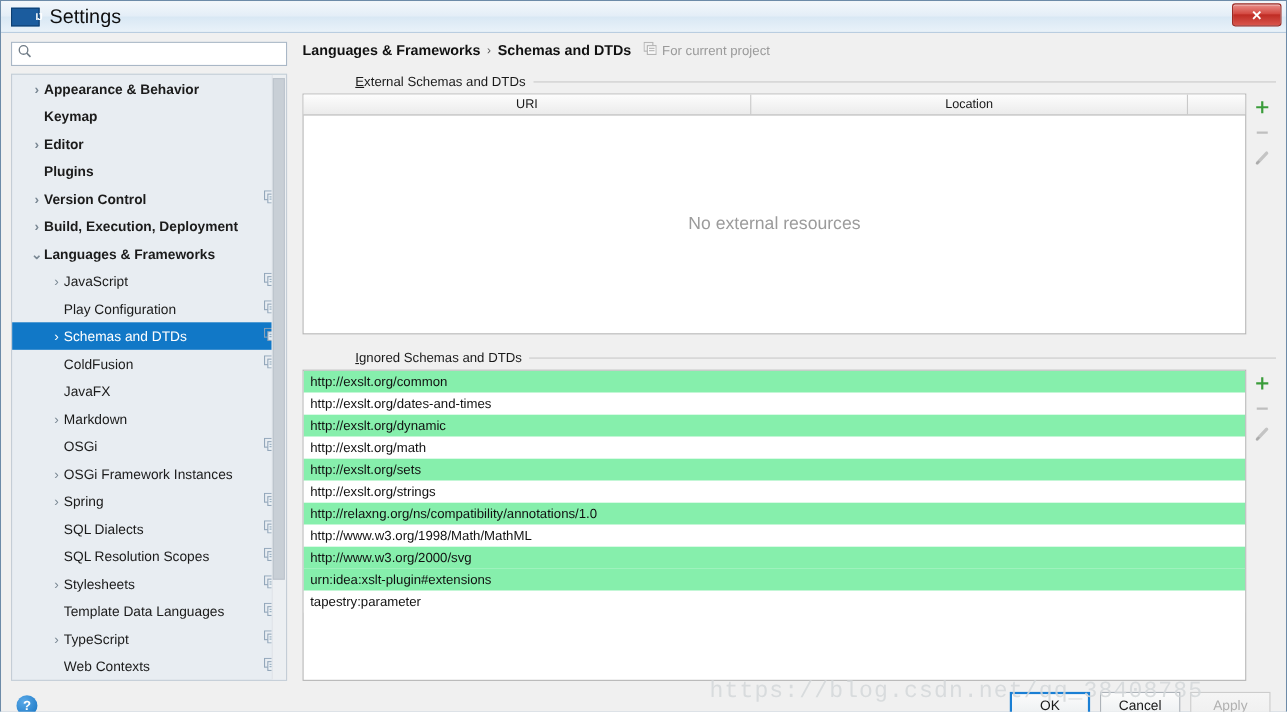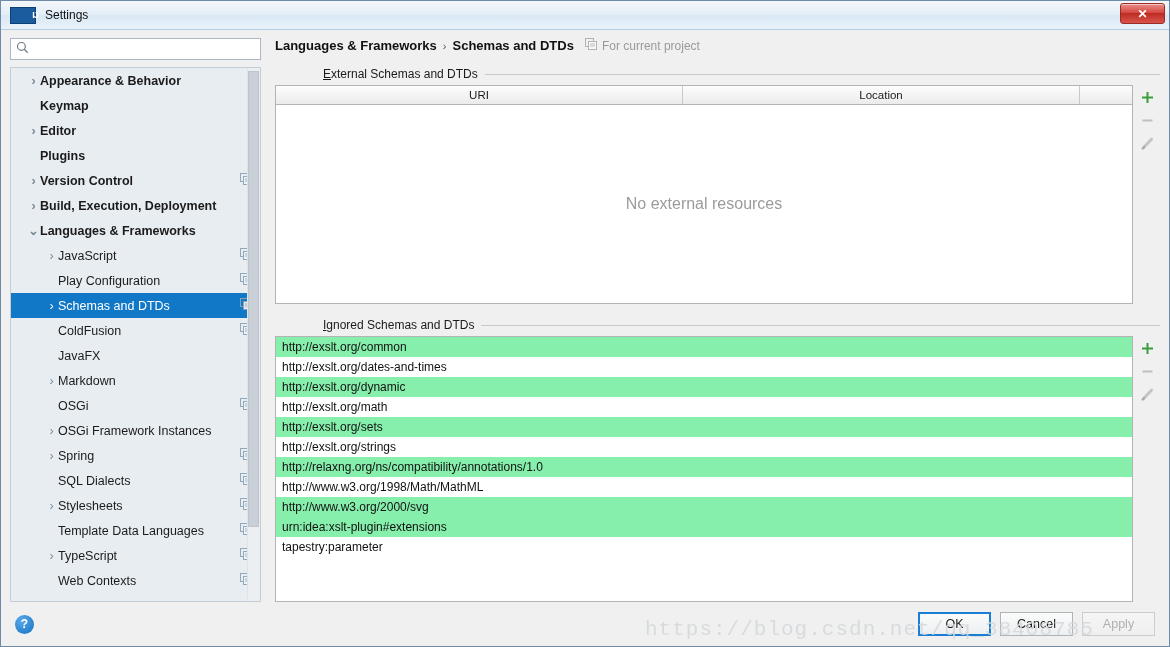--- a/index.html
+++ b/index.html
@@ -44,21 +44,21 @@
     position:relative;
   }
   .ij-logo {
     width:17px; height:17px; background:#1b5c9e;
     border:1px solid #0d3f72;
     display:flex; align-items:center; justify-content:center;
     color:#fff; font-size:9px; font-weight:bold; letter-spacing:-1px;
     font-family:"Liberation Sans", sans-serif; flex:0 0 auto;padding-left:24px;
   }
   .title-text {
-    margin-left:9px; font-size:12px; color:#0f0f0f;
+    margin-left:9px; font-size:18px; color:#0f0f0f;
   }
   .close-btn {
     position:absolute; right:4px; top:2px;
     width:45px; height:21px; border-radius:3px;
     background:linear-gradient(180deg,#e98f8a 0%,#d44a42 45%,#bf2c24 50%,#d8554c 100%);
     border:1px solid #9b2b24;
     display:flex; align-items:center; justify-content:center;
     color:#fff; font-size:12px; font-weight:bold;
     box-shadow: inset 0 1px 0 rgba(255,255,255,.5);
     cursor:pointer;
@@ -353,20 +353,30 @@
                 <span class="chev empty"></span>
                 <span class="tree-label">SQL Dialects</span>
                 <span class="scope-icon"><svg width="12" height="12" viewBox="0 0 12 12">
                     <rect x="0.5" y="0.5" width="8" height="8" fill="none" stroke="#8fa4b8" stroke-width="1"></rect>
                     <rect x="3.5" y="3.5" width="8" height="8" fill="#eef3f7" stroke="#8fa4b8" stroke-width="1"></rect>
                     <line x1="5" y1="6" x2="10" y2="6" stroke="#9ab0c2" stroke-width="1"></line>
                     <line x1="5" y1="8" x2="10" y2="8" stroke="#9ab0c2" stroke-width="1"></line>
                   </svg></span>
               </div>
               <div class="tree-item lvl1">
+                <span class="chev empty"></span>
+                <span class="tree-label">SQL Resolution Scopes</span>
+                <span class="scope-icon"><svg width="12" height="12" viewBox="0 0 12 12">
+                    <rect x="0.5" y="0.5" width="8" height="8" fill="none" stroke="#8fa4b8" stroke-width="1"></rect>
+                    <rect x="3.5" y="3.5" width="8" height="8" fill="#eef3f7" stroke="#8fa4b8" stroke-width="1"></rect>
+                    <line x1="5" y1="6" x2="10" y2="6" stroke="#9ab0c2" stroke-width="1"></line>
+                    <line x1="5" y1="8" x2="10" y2="8" stroke="#9ab0c2" stroke-width="1"></line>
+                  </svg></span>
+              </div>
+              <div class="tree-item lvl1">
                 <span class="chev">›</span>
                 <span class="tree-label">Stylesheets</span>
                 <span class="scope-icon"><svg width="12" height="12" viewBox="0 0 12 12">
                     <rect x="0.5" y="0.5" width="8" height="8" fill="none" stroke="#8fa4b8" stroke-width="1"></rect>
                     <rect x="3.5" y="3.5" width="8" height="8" fill="#eef3f7" stroke="#8fa4b8" stroke-width="1"></rect>
                     <line x1="5" y1="6" x2="10" y2="6" stroke="#9ab0c2" stroke-width="1"></line>
                     <line x1="5" y1="8" x2="10" y2="8" stroke="#9ab0c2" stroke-width="1"></line>
                   </svg></span>
               </div>
               <div class="tree-item lvl1">

